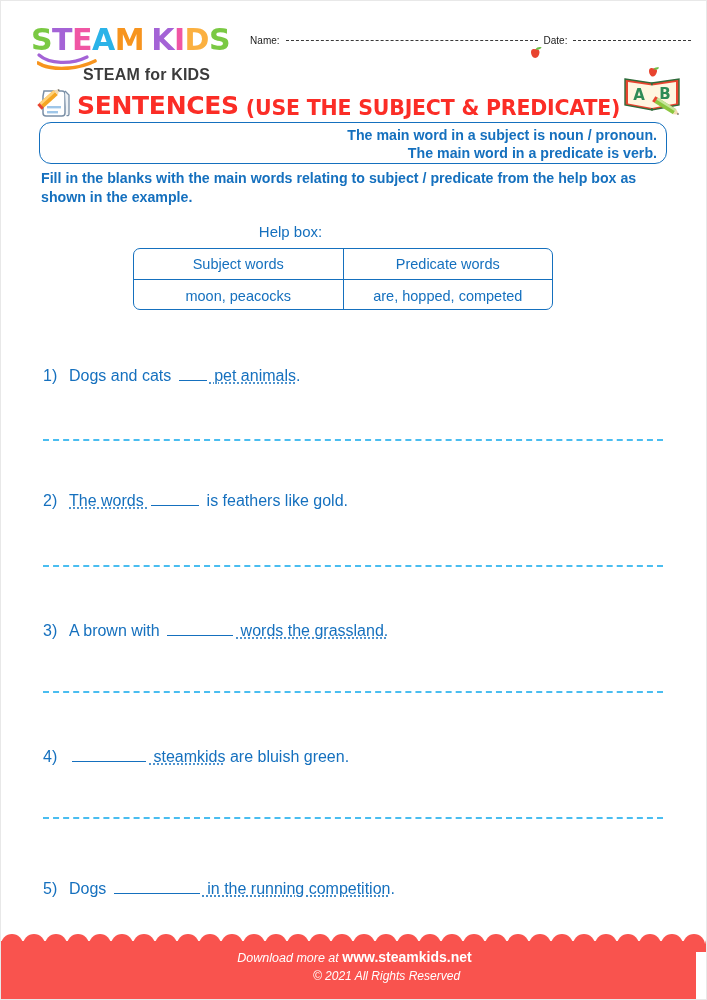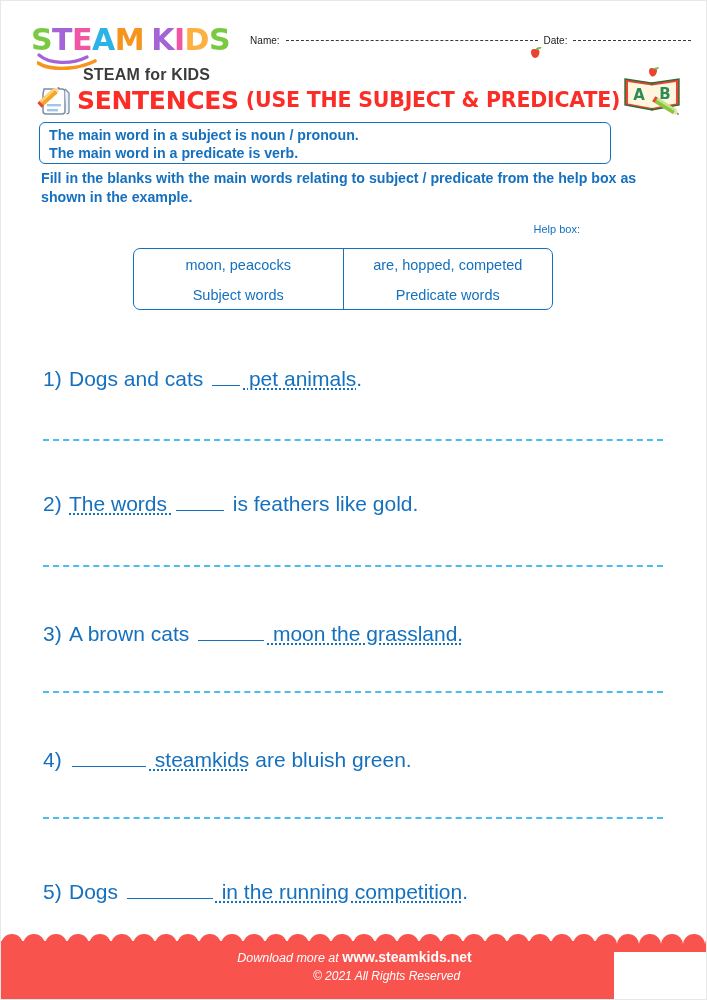--- a/index.html
+++ b/index.html
@@ -86,21 +86,21 @@
     left: 297px; top: 21px;
     width: 18px; height: 13px;
   }
 
   
   .title-row {
     position: absolute;
     top: 79px; left: 34px;
     width: 640px; height: 40px;
     display: flex;
-    align-items: center;
+    align-items: flex-end;
   }
   .note-icon { width: 38px; height: 36px; flex: none; margin-right: 4px; }
 
   .title-main {
     font-family: "DejaVu Sans", sans-serif;
     font-weight: bold;
     font-size: 25px;
     color: #FB2D26;
     letter-spacing: -0.3px;
     white-space: nowrap;
@@ -118,24 +118,25 @@
   .abc-icon {
     position: absolute;
     right: 22px; top: 66px;
     width: 62px; height: 52px;
   }
 
   
   .rule-box {
     position: absolute;
     top: 121px; left: 38px;
-    width: 572px; height: 42px;
+    width: 628px; height: 42px;
     border: 1.6px solid #1570BE;
-    border-radius: 6px;
+    border-radius: 12px;
     padding: 4px 9px 0 9px;
+    text-align: right;
   }
   .rule-line {
     font-family: "Liberation Sans", sans-serif;
     font-weight: bold;
     font-size: 14.2px;
     color: #1570BE;
     line-height: 17.5px;
     white-space: nowrap;
   }
 
@@ -147,23 +148,23 @@
     font-weight: bold;
     font-size: 14.2px;
     color: #1570BE;
     line-height: 19px;
   }
 
   
   .helpbox-title {
     position: absolute;
     top: 222px; left: 0; width: 579px;
-    text-align: right;
-    font-family: "Liberation Sans", sans-serif;
-    font-size: 11px;
+    text-align: center;
+    font-family: "Liberation Sans", sans-serif;
+    font-size: 15px;
     color: #1570BE;
   }
 
   .helpbox {
     position: absolute;
     top: 247px; left: 132px;
     width: 420px; height: 62px;
     border: 1.6px solid #1570BE;
     border-radius: 7px;
     overflow: hidden;
@@ -180,21 +181,21 @@
     color: #1570BE;
   }
   .hb-cell.left { border-right: 1.5px solid #1570BE; }
 
   
   .question {
     position: absolute;
     left: 42px;
     width: 620px;
     font-family: "Liberation Sans", sans-serif;
-    font-size: 21px;
+    font-size: 16px;
     color: #1570BE;
     white-space: nowrap;
   }
   .q-num { display: inline-block; width: 26px; }
   .blank {
     display: inline-block;
     border-bottom: 1.4px solid #1570BE;
     height: 13px;
     margin: 0 3px;
     vertical-align: baseline;
@@ -211,21 +212,21 @@
     left: 42px;
     width: 620px;
     height: 0;
     border-top: 2px dashed #49BDF0;
   }
 
   
   .footer {
     position: absolute;
     left: 0; bottom: 0;
-    width: 613px; height: 58px;
+    width: 695px; height: 58px;
     background: #F9534E;
   }
   .scallop {
     position: absolute;
     left: 0; top: -9px;
     width: 707px; height: 20px;
   }
   .footer-txt {
     position: absolute;
     left: 0; top: 8px;
@@ -317,34 +318,34 @@
 
   <div class="rule-box">
     <div class="rule-line">The main word in a subject is noun / pronoun.</div>
     <div class="rule-line">The main word in a predicate is verb.</div>
   </div>
 
   <div class="instruction">Fill in the blanks with the main words relating to subject / predicate from the help box as shown in the example.</div>
 
   <div class="helpbox-title">Help box:</div>
   <div class="helpbox">
+    <div class="hb-row top">
+      <div class="hb-cell left">Subject words</div>
+      <div class="hb-cell">Predicate words</div>
+    </div>
     <div class="hb-row">
       <div class="hb-cell left">moon, peacocks</div>
       <div class="hb-cell">are, hopped, competed</div>
     </div>
-    <div class="hb-row top">
-      <div class="hb-cell left">Subject words</div>
-      <div class="hb-cell">Predicate words</div>
-    </div>
   </div>
 
   <div id="questions-host">
       <div class="question" style="top: 366px;"><span class="q-num">1)</span><span>Dogs and cats </span><span class="blank" style="width: 28px;"></span><span class="sq"> pet animals</span><span>.</span></div>
       <div class="question" style="top: 491px;"><span class="q-num">2)</span><span class="sq">The words </span><span class="blank" style="width: 48px;"></span><span> is feathers like gold.</span></div>
-      <div class="question" style="top: 621px;"><span class="q-num">3)</span><span>A brown cats </span><span class="blank" style="width: 66px;"></span><span class="sq"> moon the grassland.</span></div>
+      <div class="question" style="top: 621px;"><span class="q-num">3)</span><span>A brown with </span><span class="blank" style="width: 66px;"></span><span class="sq"> words the grassland.</span></div>
       <div class="question" style="top: 747px;"><span class="q-num">4)</span><span class="blank" style="width: 74px;"></span><span class="sq"> steamkids</span><span> are bluish green.</span></div>
       <div class="question" style="top: 879px;"><span class="q-num">5)</span><span>Dogs </span><span class="blank" style="width: 86px;"></span><span class="sq"> in the running competition</span><span>.</span></div>
       <div class="sep" style="top: 438px;"></div>
       <div class="sep" style="top: 564px;"></div>
       <div class="sep" style="top: 690px;"></div>
       <div class="sep" style="top: 816px;"></div>
     </div>
 
   <div class="footer">
     <svg class="scallop" viewBox="0 0 707 20" preserveAspectRatio="none">

